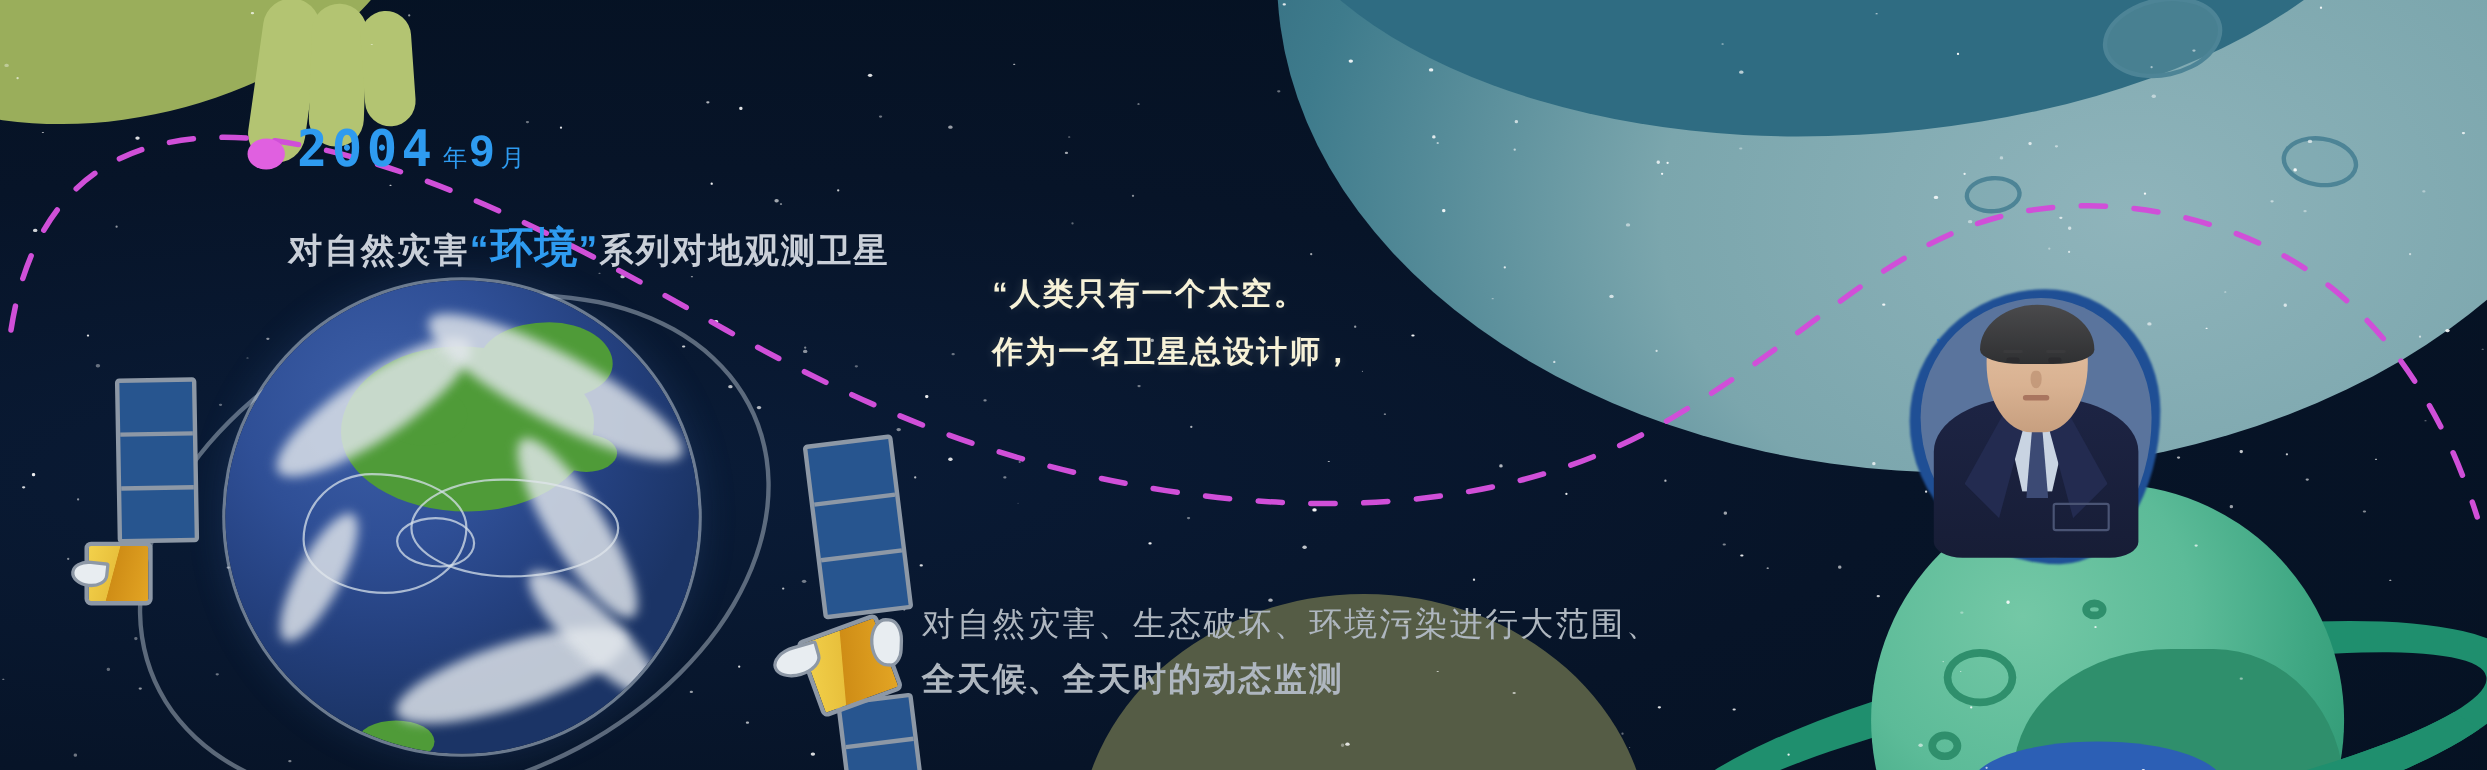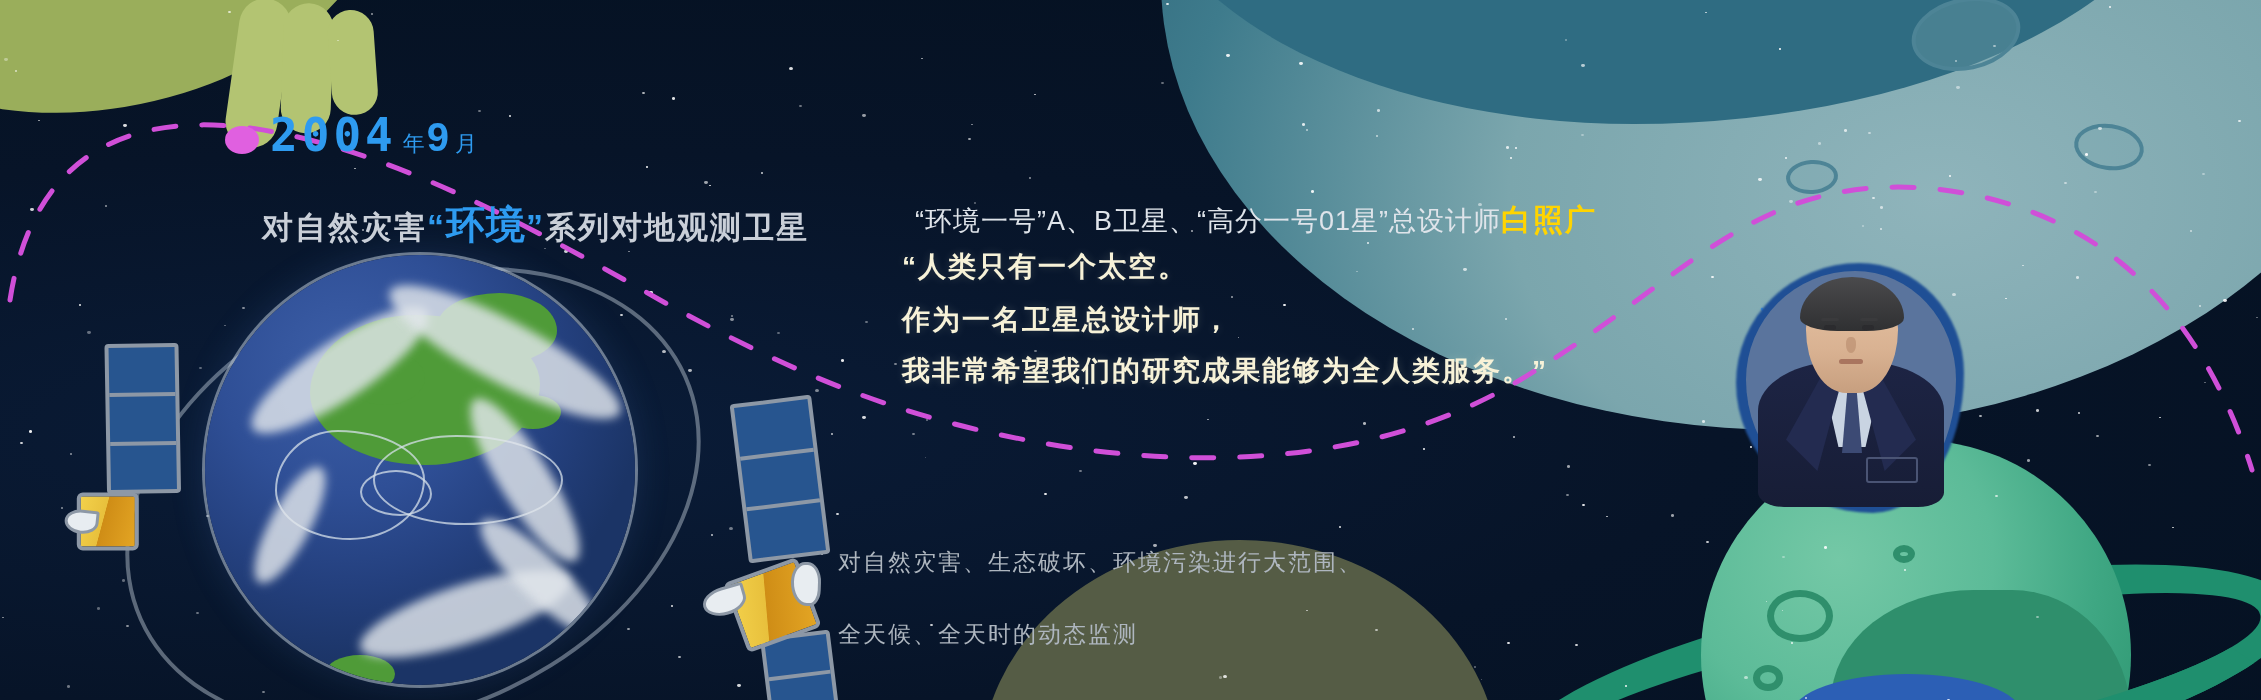--- a/index.html
+++ b/index.html
@@ -238,23 +238,23 @@
 
   .quote{ left:902px; }
   .quote .ql{
     font-size:28px; color:#f7f2d8; letter-spacing:2px; font-weight:700;
     text-shadow:0 0 10px rgba(247,242,216,.18);
   }
   .q1{ top:248px; }
   .q2{ top:301px; left:902px; }
   .q3{ top:352px; left:902px; }
 
-  .desc{ left:838px; font-size:23px; color:#aeb6bf; letter-spacing:2px; }
+  .desc{ left:838px; font-size:30px; color:#aeb6bf; letter-spacing:2px; }
   .d1{ top:547px; }
-  .d2{ top:619px; }
+  .d2{ top:597px;font-weight:bold; }
 
   
   .portrait{
     position:absolute; left:1750px; top:275px;
     width:200px; height:225px;
   }
   .portrait .halo{
     position:absolute; left:-14px; top:-12px; width:228px; height:250px;
     background:#1f4f95;
     border-radius:54% 46% 40% 60% / 48% 44% 56% 52%;
@@ -653,30 +653,24 @@
   <div class="date-dot"></div>
 
   <div class="txt date-line">
     <span class="yr">2004</span><span class="unit">年</span><span class="mon">9</span><span class="unit">月</span>
   </div>
 
   <div class="txt headline">
     <span>对自然灾害</span><span class="q">“</span><span class="hl">环境</span><span class="q">”</span><span>系列对地观测卫星</span>
   </div>
 
-  <div class="txt credit">
-    <span>“环境一号”A、B卫星、“高分一号01星”总设计师</span><span class="name">白照广</span>
-  </div>
 
   <div class="txt quote q2">
     <span class="ql">作为一名卫星总设计师，</span>
   </div>
   <div class="txt quote q1">
     <span class="ql">“人类只有一个太空。</span>
   </div>
-  <div class="txt quote q3">
-    <span class="ql">我非常希望我们的研究成果能够为全人类服务。”</span>
-  </div>
 
   <div class="txt desc d1">对自然灾害、生态破坏、环境污染进行大范围、</div>
   <div class="txt desc d2">全天候、全天时的动态监测</div>
 
 </div>
 
 </body></html>

